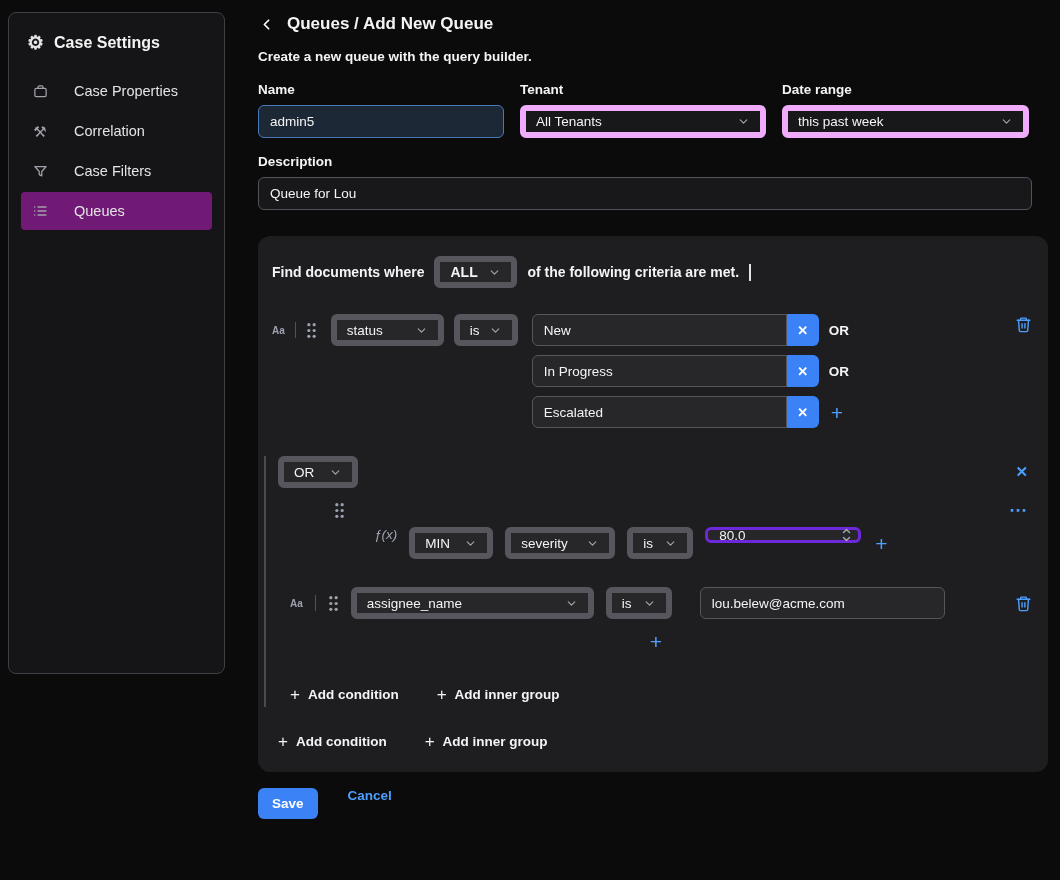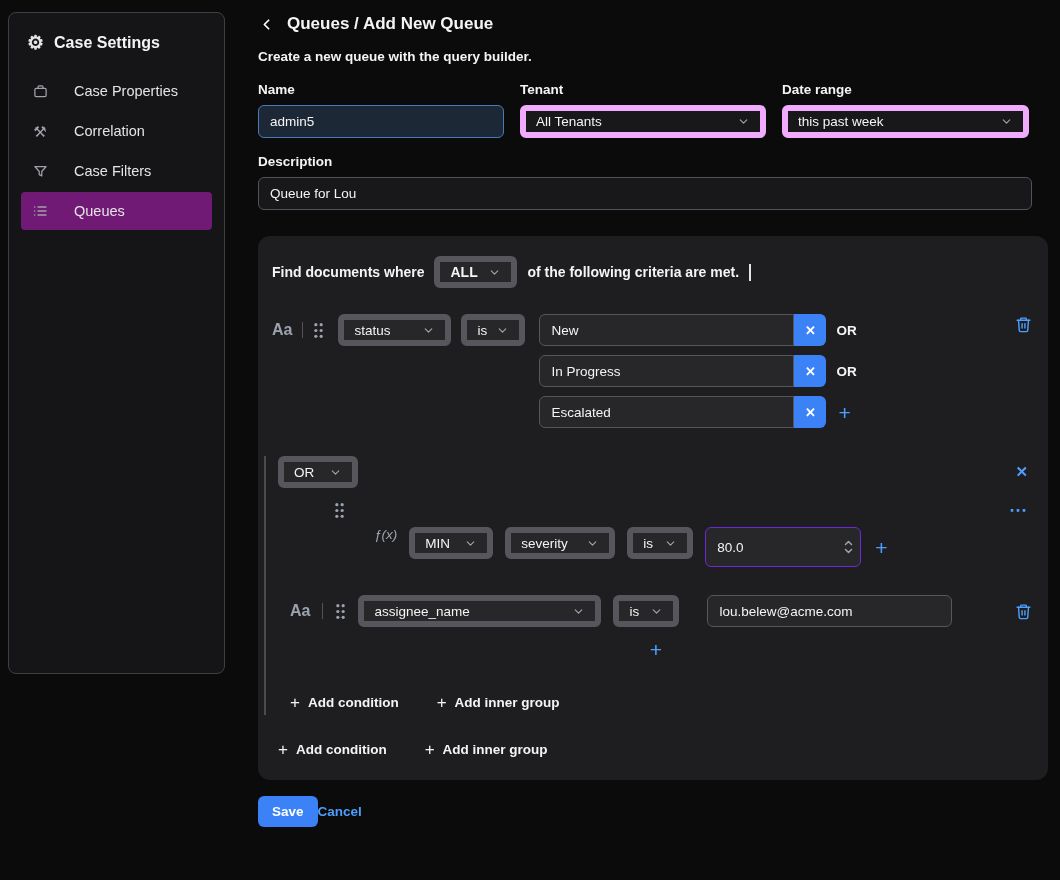--- a/index.html
+++ b/index.html
@@ -28,53 +28,53 @@
 .sel{display:flex;align-items:center;justify-content:space-between;height:33px;background:#18181b;border:6px solid #f0abfc;border-radius:6px;padding:0 10px;cursor:pointer;gap:8px;white-space:nowrap}
 .sel .chev{flex:0 0 auto}
 
 
 .card{margin-top:26px;background:#1e1e20;border-radius:12px;padding:20px 14px 22px;width:790px}
 .card .sel,.card .inp{background:#27272a;border-color:#56565c;height:32px}
 .intro{display:flex;align-items:center;gap:10px;font-weight:600;font-size:14px}
 .caret{width:2px;height:17px;background:#e4e4e7;margin-left:0}
 .cond{display:flex;align-items:flex-start;margin-top:26px}
 .cond-left{display:flex;align-items:center;gap:10px;height:32px}
-.aa{color:#9ca3af;font-size:16px;font-weight:600}
+.aa{color:#9ca3af;font-size:10px;font-weight:600}
 .vdiv{width:1px;height:16px;background:#52525b}
 .drag{display:flex;align-items:center;cursor:grab}
 .vals{display:flex;flex-direction:column;gap:9px;margin-left:14px}
 .valrow{display:flex;align-items:center;gap:10px}
 .combo{display:flex}
 .combo .inp{width:255px;border-radius:6px 0 0 6px}
 .xbtn{width:32px;height:32px;background:#3b82f6;border:none;border-radius:0 6px 6px 0;color:#fff;font-size:13px;font-weight:700;cursor:pointer;display:flex;align-items:center;justify-content:center;font-family:inherit}
 .joiner{font-weight:600;font-size:13.5px}
 .plus{color:#4d9fff;font-size:21px;font-weight:500;line-height:1;background:none;border:none;cursor:pointer;font-family:inherit;padding:0 2px}
 .iconbtn{background:none;border:none;cursor:pointer;padding:2px;display:flex;align-items:center}
 .mla{margin-left:auto}
 
 
 .group{margin-left:-8px;margin-top:28px;border-left:2px solid #4a4a4f;padding-left:12px;padding-bottom:4px}
 .ghead{display:flex;align-items:center}
 .gclose{color:#4d9fff;font-size:15px;font-weight:700;background:none;border:none;cursor:pointer;margin-left:auto;font-family:inherit;padding:2px 6px}
 .grow1{display:flex;align-items:center;margin-top:14px;margin-left:56px;gap:12px}
 .more{color:#4d9fff;font-size:18px;font-weight:700;letter-spacing:1px;background:none;border:none;cursor:pointer;margin-left:auto;font-family:inherit;line-height:0.6;padding:0 6px}
 .grow2{display:flex;margin-top:8px;margin-left:96px;gap:12px}
 .fx{color:#9ca3af;font-style:italic;font-size:13.5px}
-.numwrap{display:flex;align-items:center;width:156px;height:40px;background:#27272a;border:1px solid #6d28d9;border-radius:6px;padding:0 7px 0 11px}
+.numwrap{display:flex;align-items:center;width:156px;height:16px;background:#27272a;border:3px solid #6d28d9;border-radius:6px;padding:0 7px 0 11px}
 .numwrap input{flex:1;min-width:0;background:none;border:none;color:#f4f4f5;font-size:13.5px;font-family:inherit;outline:none}
 .spin{display:flex;flex-direction:column;gap:2px;cursor:pointer;align-items:center}
 .grow3{display:flex;align-items:center;margin-top:28px;margin-left:12px;gap:12px}
 .gplus{text-align:center;margin-top:12px}
 .addrow{display:flex;align-items:center;gap:38px;margin-top:34px;margin-left:12px}
 .addrow.outer{margin-left:6px;margin-top:26px}
 .addbtn{display:flex;align-items:center;gap:8px;background:none;border:none;color:#f4f4f5;font-weight:700;font-size:13.5px;cursor:pointer;font-family:inherit}
 .addbtn .pl{font-size:17px;font-weight:500;line-height:1;color:#f4f4f5}
 
 
-.actions{display:flex;align-items:center;margin-top:16px}
+.actions{display:flex;align-items:flex-start;gap:30px;margin-top:16px}
 .savebtn{background:#3b82f6;color:#fff;border:none;border-radius:6px;padding:8px 14px;font-size:13.5px;font-weight:600;cursor:pointer;font-family:inherit}
 .cancel{color:#4d9fff;font-weight:700;font-size:13.5px;cursor:pointer;background:none;border:none;font-family:inherit}
 </style>
 </head>
 <body>
 
 <div class="page">
 
   <aside class="sidebar">
     <div class="sb-title">

